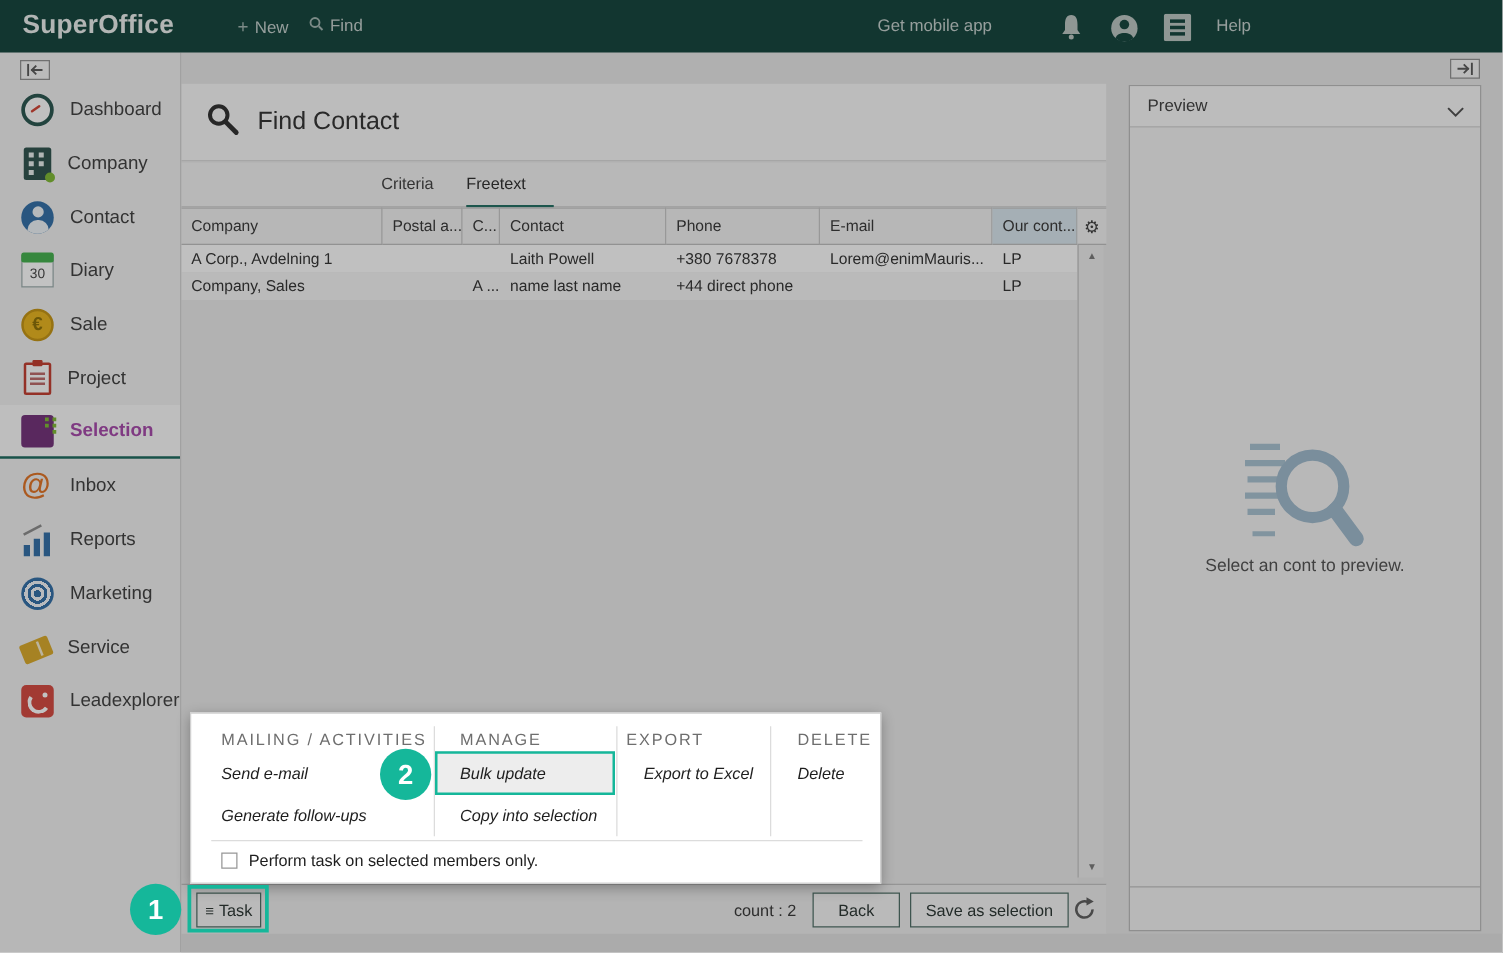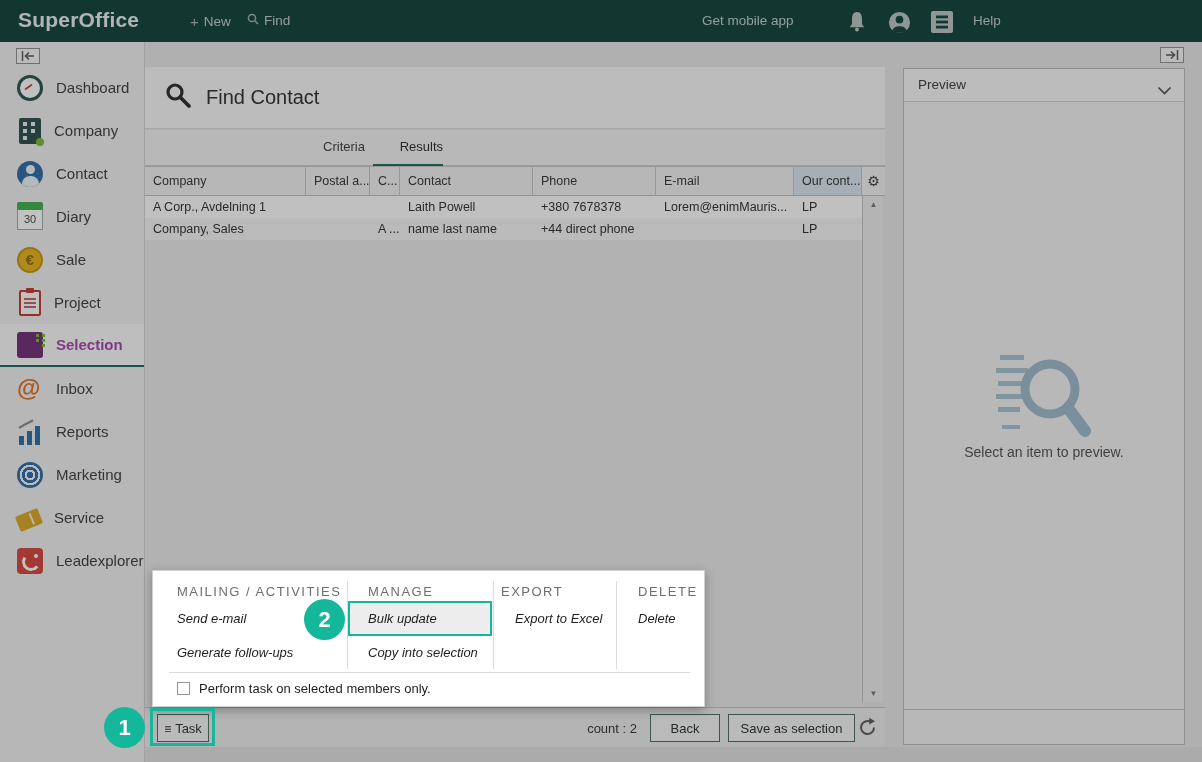--- a/index.html
+++ b/index.html
@@ -57,21 +57,21 @@
   .ic-service { background:#d9a826; width:24px; height:16px; margin-top:5px; transform:rotate(-22deg); border-radius:2px; }
   .ic-service::after { content:''; position:absolute; left:14px; top:2px; width:0; height:12px; border-left:2px dashed #f6ecd0; }
   .ic-leadexplorer { background:#d4453c; border-radius:4px; }
   .ic-leadexplorer::before { content:''; position:absolute; left:5px; top:5px; width:12px; height:12px; border:3px solid #fff; border-top-color:transparent; border-right-color:transparent; border-radius:50%; transform:rotate(-10deg); }
   .ic-leadexplorer::after { content:''; position:absolute; right:5px; top:6px; width:4px; height:4px; border-radius:50%; background:#fff; }
   
   .find-header { position:absolute; left:145px; top:67px; width:740px; height:62px; background:#f7f7f7; border-bottom:1px solid #d9d9d9; display:flex; align-items:center; z-index:4; }
   .find-title { font-size:20px; color:#2e2e2e; margin-left:14px; }
   .find-mag { margin-left:20px; }
   .tabs-row { position:absolute; left:145px; top:130px; width:740px; height:36px; background:#f2f2f2; border-bottom:1px solid #cccccc; z-index:4; }
-  .tab { position:absolute; top:0; height:36px; line-height:34px; text-align:right; font-size:13px; color:#3c3c3c; cursor:pointer; }
+  .tab { position:absolute; top:0; height:36px; line-height:34px; text-align:left; font-size:13px; color:#3c3c3c; cursor:pointer; }
   .tab-criteria { left:160px; width:60px; }
   .tab-results { left:228px; width:70px; }
   .tab.active { border-bottom:2px solid #1e6b5f; color:#2a2a2a; }
   .thead { position:absolute; left:145px; top:166px; width:740px; height:30px; display:flex; background:#f0f0f0; z-index:4; }
   .th { border-right:1px solid #c6c6c6; border-top:1px solid #c6c6c6; border-bottom:1px solid #bdbdbd; font-size:12.5px; color:#333; line-height:28px; padding-left:8px; overflow:hidden; white-space:nowrap; cursor:pointer; }
   .th.sorted { background:#d8e5ed; }
   .cw0{width:161px} .cw1{width:64px} .cw2{width:30px} .cw3{width:133px} .cw4{width:123px} .cw5{width:138px} .cw6{width:68px} .cwg{width:23px}
   .th-gear { display:flex; align-items:center; justify-content:center; padding-left:0; font-size:14px; color:#3d3d3d; background:#f2f2f2; border-right:none; }
   .trow { position:absolute; left:145px; width:717px; height:22px; display:flex; z-index:4; }
   .trow.r0 { top:196px; background:#fdfdfd; }
@@ -223,21 +223,21 @@
 <div class="find-header">
   <span class="find-mag"><svg width="27" height="27" viewBox="0 0 27 27">
         <circle cx="10" cy="10" r="7" fill="none" stroke="#2b2b2b" stroke-width="3.2"></circle>
         <line x1="15.5" y1="15.5" x2="24" y2="24" stroke="#2b2b2b" stroke-width="3.8" stroke-linecap="round"></line>
       </svg></span>
   <span class="find-title">Find Contact</span>
 </div>
 
 <div class="tabs-row">
   <div class="tab tab-criteria">Criteria</div>
-  <div class="tab tab-results active">Results</div>
+  <div class="tab tab-results active">Freetext</div>
 </div>
 
 <div class="thead">
   <div class="th cw0">Company</div>
   <div class="th cw1">Postal a...</div>
   <div class="th cw2">C...</div>
   <div class="th cw3">Contact</div>
   <div class="th cw4">Phone</div>
   <div class="th cw5">E-mail</div>
   <div class="th cw6 sorted">Our cont...</div>
@@ -305,21 +305,21 @@
           <rect x="4" y="15" width="32" height="5"></rect>
         <rect x="6" y="28" width="24" height="5"></rect>
           <rect x="4" y="41" width="30" height="5"></rect>
         <rect x="6" y="54" width="22" height="5"></rect>
           <rect x="10" y="72" width="18" height="4"></rect>
       </g>
       <circle cx="58" cy="36" r="25" fill="#f2f2f2" fill-opacity="0.6" stroke="#9db8cb" stroke-width="9"></circle>
       <line x1="76" y1="55" x2="93" y2="78" stroke="#9db8cb" stroke-width="12" stroke-linecap="round"></line>
     </svg>
   </div>
-  <div class="preview-empty-text">Select an item to preview.</div>
+  <div class="preview-empty-text">Select an cont to preview.</div>
   <div class="preview-foot"></div>
 </div>
 
 <div class="dim"></div>
 
 <div class="popup">
   <div class="pop-title" style="left:24px;">MAILING / ACTIVITIES</div>
   <div class="pop-title" style="left:215px;">MANAGE</div>
   <div class="pop-title" style="left:348px;">EXPORT</div>
   <div class="pop-title" style="left:485px;">DELETE</div>

